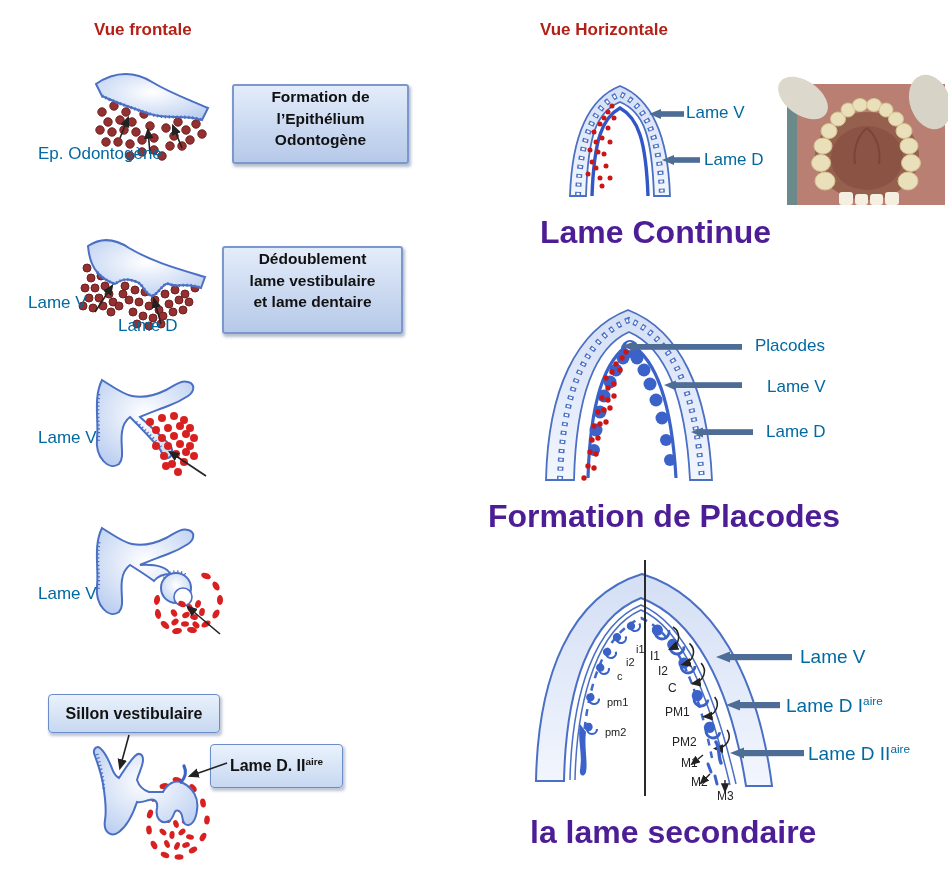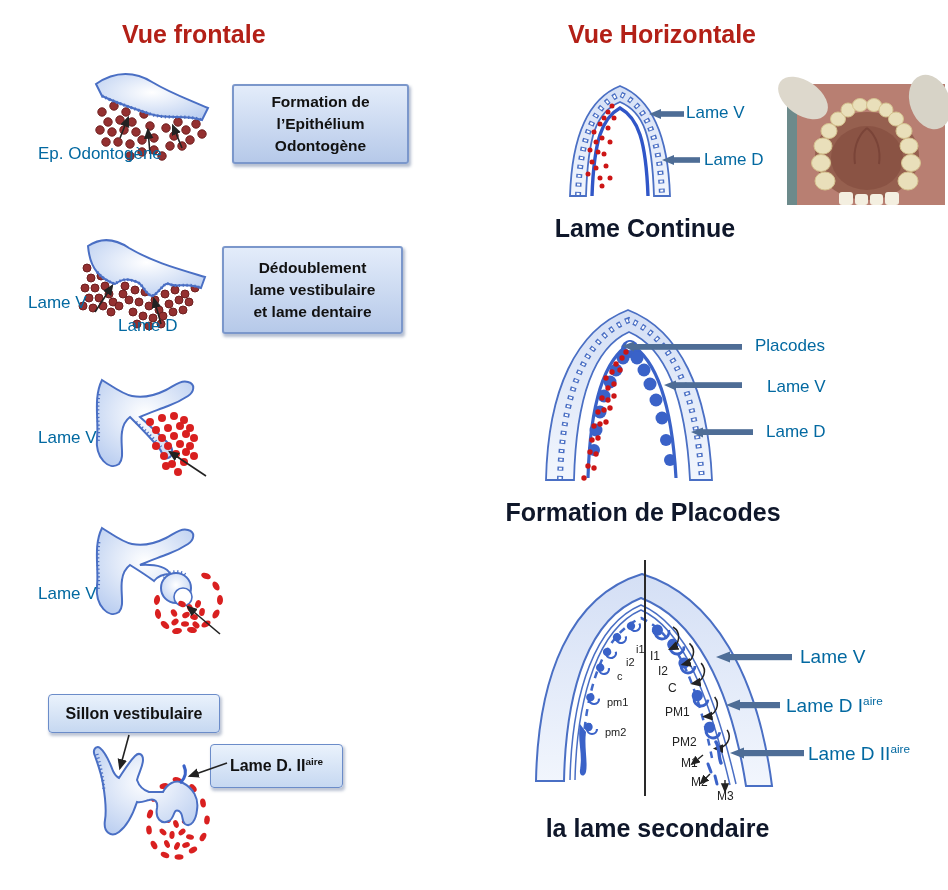--- a/index.html
+++ b/index.html
@@ -1,25 +1,25 @@
 <!DOCTYPE html>
 <html><head>
 <meta charset="utf-8">
 <style>
   html,body{margin:0;padding:0;background:#fff;}
   body{font-family:"Liberation Sans", sans-serif;color:#111;}
   #canvas{position:relative;width:948px;height:890px;background:#fff;overflow:hidden;}
   .abs{position:absolute;}
-  .ttl{font-size:25px;font-weight:bold;color:#b32017;white-space:nowrap;margin-left:28px;}
+  .ttl{font-size:17px;font-weight:bold;color:#b32017;white-space:nowrap;}
   .lbl{font-size:17px;color:#0369a1;white-space:nowrap;}
   .lbl-lg{font-size:19px;}
   .capb{font-size:21px;font-weight:bold;color:#5b9bd5;white-space:nowrap;}
-  .capk{font-size:25px;font-weight:bold;color:#0f172a;text-align:center;white-space:nowrap;line-height:1.3;}
+  .capk{font-size:32px;font-weight:bold;color:#4c1d95;text-align:center;white-space:nowrap;line-height:1.3;}
   .bbox{background:linear-gradient(#e3ecfa,#b6c9e9);border:2px solid #7b97cb;border-radius:3px;
-        display:flex;flex-direction:column;align-items:center;justify-content:center;
+        display:flex;flex-direction:column;align-items:center;justify-content:flex-start;
         text-align:center;font-weight:bold;font-size:15.5px;line-height:1.4;
         box-shadow:1.5px 2.5px 3px rgba(90,110,150,.45);}
   .bbox2{background:linear-gradient(#eaf2fc,#c6d8f1);border:1.5px solid #6b8cc9;border-radius:4px;
         display:flex;align-items:center;justify-content:center;text-align:center;
         font-weight:bold;font-size:16px;box-shadow:1.5px 2.5px 3px rgba(90,110,150,.4);}
   sup{font-size:.62em;}
   svg{display:block;overflow:visible;}
   svg text{font-family:"Liberation Sans", sans-serif;}
 </style>
 </head>

